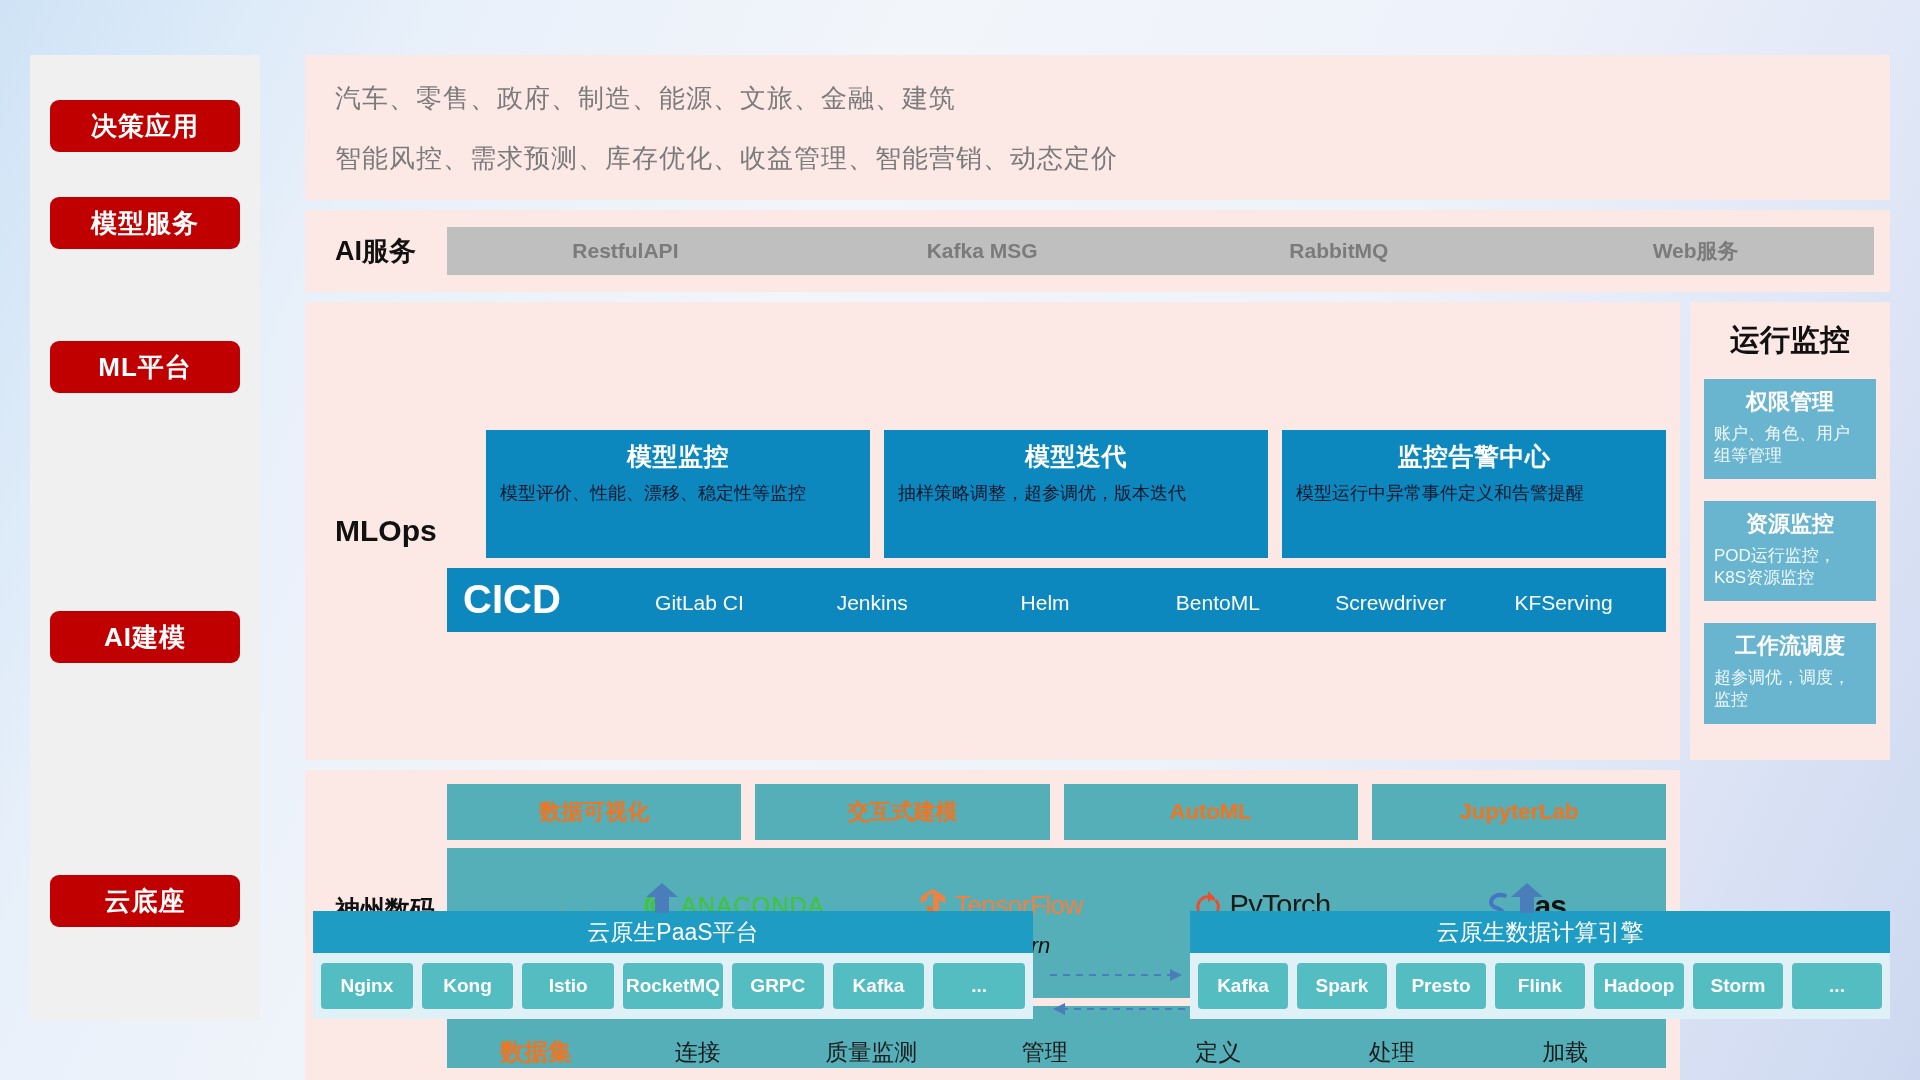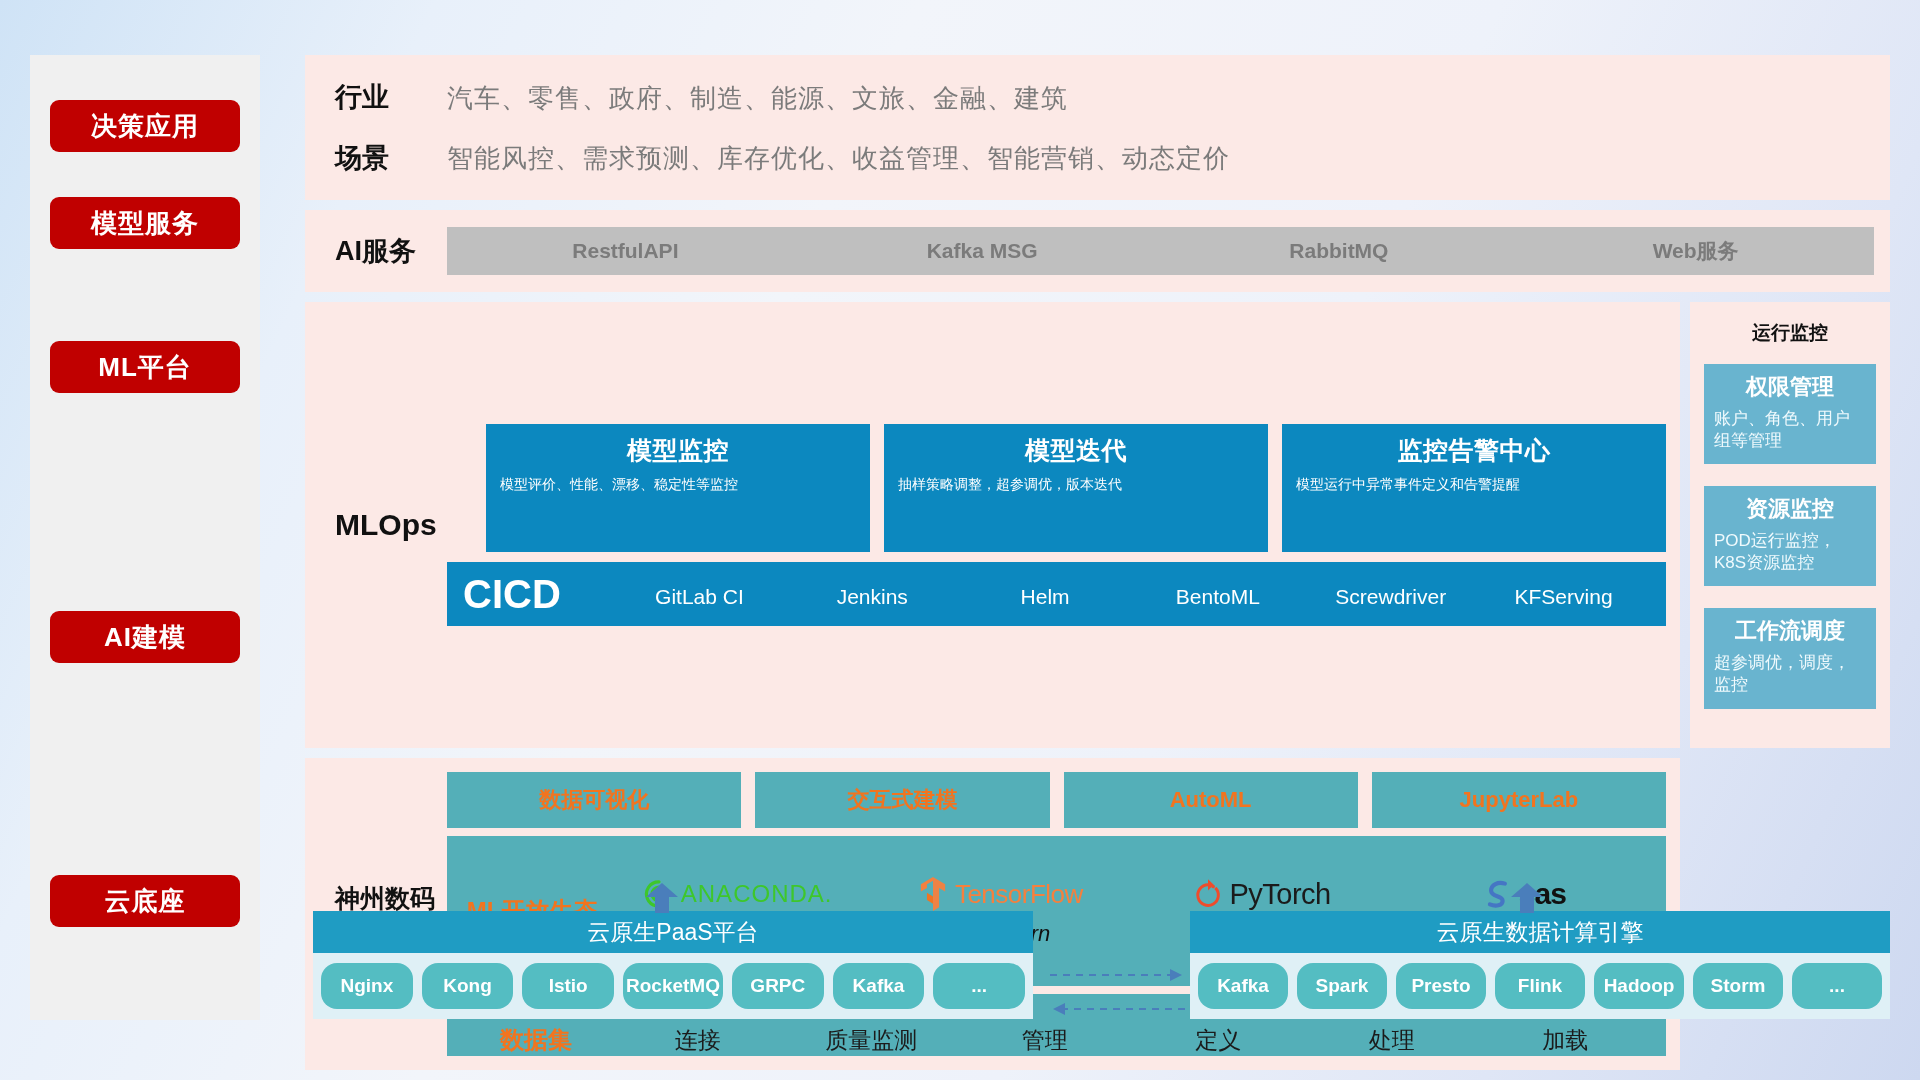--- a/index.html
+++ b/index.html
@@ -55,38 +55,38 @@
   .row3 { display: flex; gap: 10px; margin-top: 10px; }
   .b3 { background: #fce9e6; flex: 1; display: flex; align-items: center; padding: 12px 14px 12px 30px; }
   .b3-label { width: 112px; flex: 0 0 112px; font-size: 30px; font-weight: bold; color: #111; }
   .b3-inner { flex: 1; }
   .mlops-cards { display: flex; gap: 14px; padding-left: 39px; }
   .mlops-card {
     flex: 1; background: #0c88bf; color: #fff; padding: 10px 14px 12px;
     min-height: 128px;
   }
   .mlops-card h4 { font-size: 25px; text-align: center; font-weight: bold; margin-bottom: 8px; letter-spacing: .5px; }
-  .mlops-card p { font-size: 14px; line-height: 1.35; color: #ffffff; }
+  .mlops-card p { font-size: 18px; line-height: 1.35; color: #0f172a; }
   .cicd-bar {
     margin-top: 10px; background: #0c88bf; height: 64px; display: flex; align-items: center;
     padding: 0 16px; gap: 0;
   }
   .cicd-title { font-size: 40px; font-weight: bold; color: #fff; width: 150px; flex: 0 0 150px; }
   .cicd-items { flex: 1; display: flex; }
   .cicd-item {
     flex: 1; color: #fff; font-size: 21px; text-align: center;
     line-height: 1.15; word-break: break-all; padding: 0 4px; align-self: flex-start;
     margin-top: 6px;
   }
 
   
   .right-panel {
     width: 200px; flex: 0 0 200px; background: #fce9e6; padding: 10px 14px 14px;
   }
-  .right-panel > h3 { font-size: 19px; font-weight: bold; text-align: center; color: #111; margin: 8px 0 18px; }
+  .right-panel > h3 { font-size: 30px; font-weight: bold; text-align: center; color: #111; margin: 8px 0 18px; }
   .rp-card { background: #69b4cf; color: #fff; padding: 8px 10px 12px; margin-bottom: 22px; }
   .rp-card h5 { font-size: 22px; font-weight: bold; text-align: center; margin-bottom: 6px; }
   .rp-card p { font-size: 17px; line-height: 1.3; color: #f0fafd; }
 
   
   .row4 { display: flex; gap: 10px; margin-top: 10px; }
   .b4 { background: #fce9e6; flex: 1; display: flex; align-items: center; padding: 14px 14px 14px 30px; }
   .b4-label { width: 112px; flex: 0 0 112px; font-size: 25px; font-weight: bold; color: #111; line-height: 1.25; }
   .b4-inner { flex: 1; }
   .tool-row { display: flex; gap: 14px; }
@@ -115,21 +115,21 @@
   .bottom { position: absolute; left: 305px; top: 885px; width: 1585px; height: 160px; }
   .cloud-block { position: absolute; top: 26px; }
   .cloud-left { left: 8px; width: 720px; }
   .cloud-right { left: 885px; width: 700px; }
   .cloud-header {
     height: 42px; background: #1f9cc3; color: #fff; font-size: 23px;
     display: flex; align-items: center; justify-content: center;
   }
   .cloud-body { background: #dff0f6; padding: 10px 8px; display: flex; gap: 9px; }
   .cloud-pill {
-    flex: 1; min-height: 46px; background: #54bdc2; color: #fff; border-radius: 16px;
+    flex: 1; min-height: 46px; background: #54bdc2; color: #fff; border-radius: 4px;
     font-size: 19px; font-weight: bold;
     display: flex; align-items: center; justify-content: center; text-align: center;
     line-height: 1.1; padding: 8px 3px;
   }
   .up-arrow { position: absolute; top: -28px; width: 34px; height: 30px; }
   .dash-pair { position: absolute; left: 745px; top: 78px; width: 135px; height: 60px; }
 </style>
 </head>
 <body>
 
@@ -149,24 +149,20 @@
         <span>AI建模</span>
       </div>
     <div class="rail-chip" style="top:820px">
         <span>云底座</span>
       </div>
   </div>
 
   <div class="main-col">
 
     <div class="band b1">
-      <div class="b1-labels">
-        <div>行业</div>
-        <div>场景</div>
-      </div>
       <div class="b1-vals">
         <div>汽车、零售、政府、制造、能源、文旅、金融、建筑</div>
         <div>智能风控、需求预测、库存优化、收益管理、智能营销、动态定价</div>
       </div>
     </div>
 
     <div class="band b2">
       <div class="b2-label">AI服务</div>
       <div class="b2-items">
         <div class="b2-chip">RestfulAPI</div>

